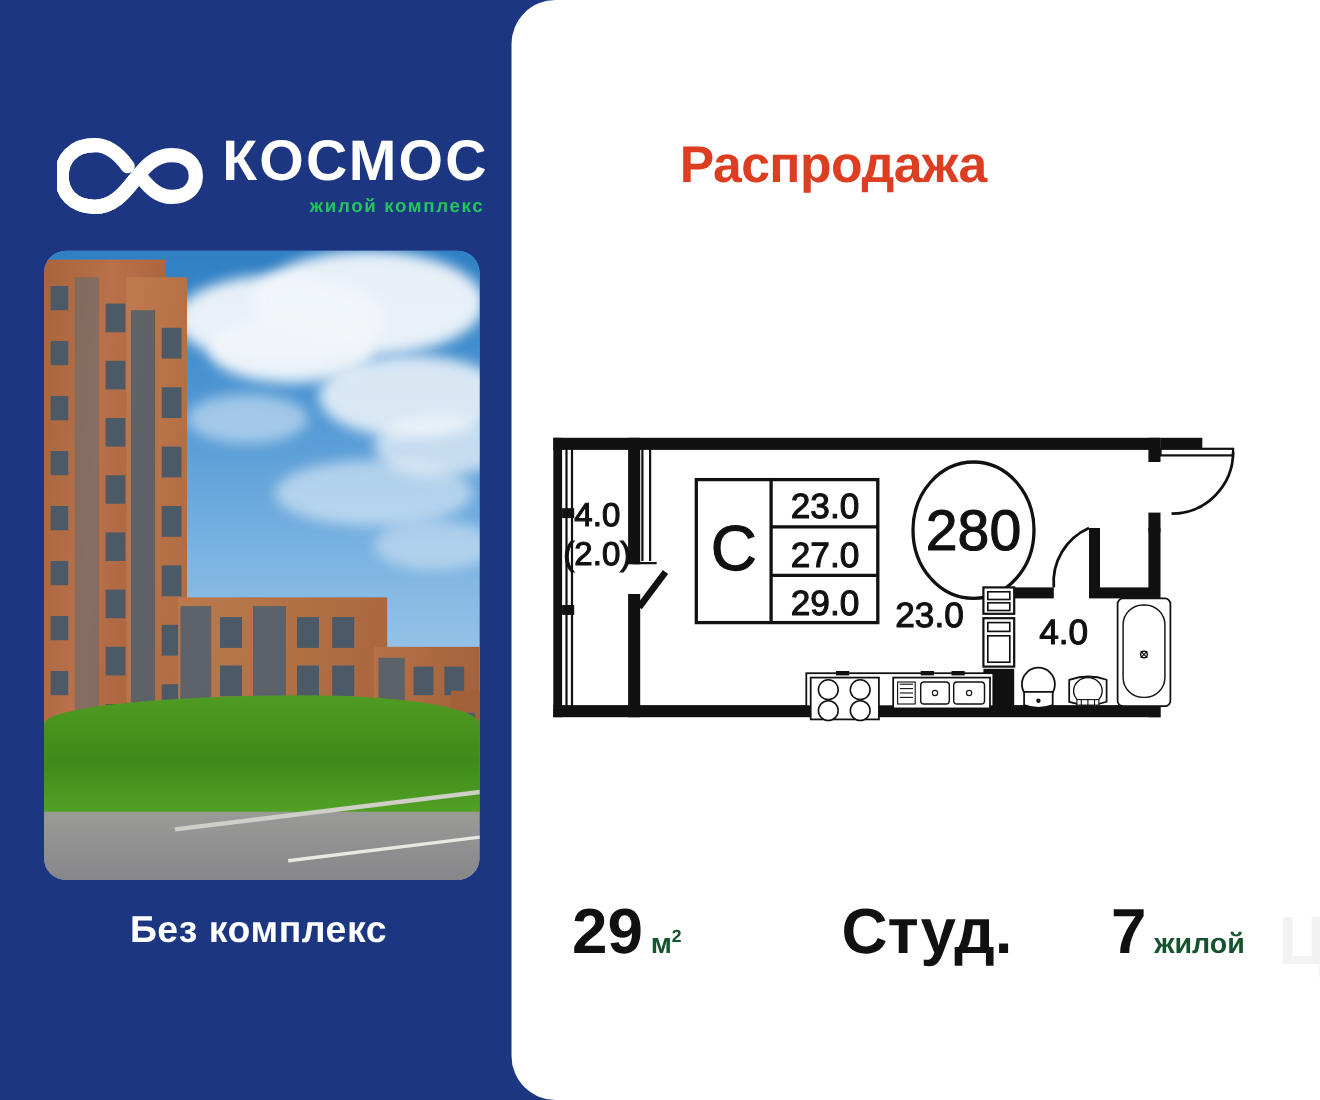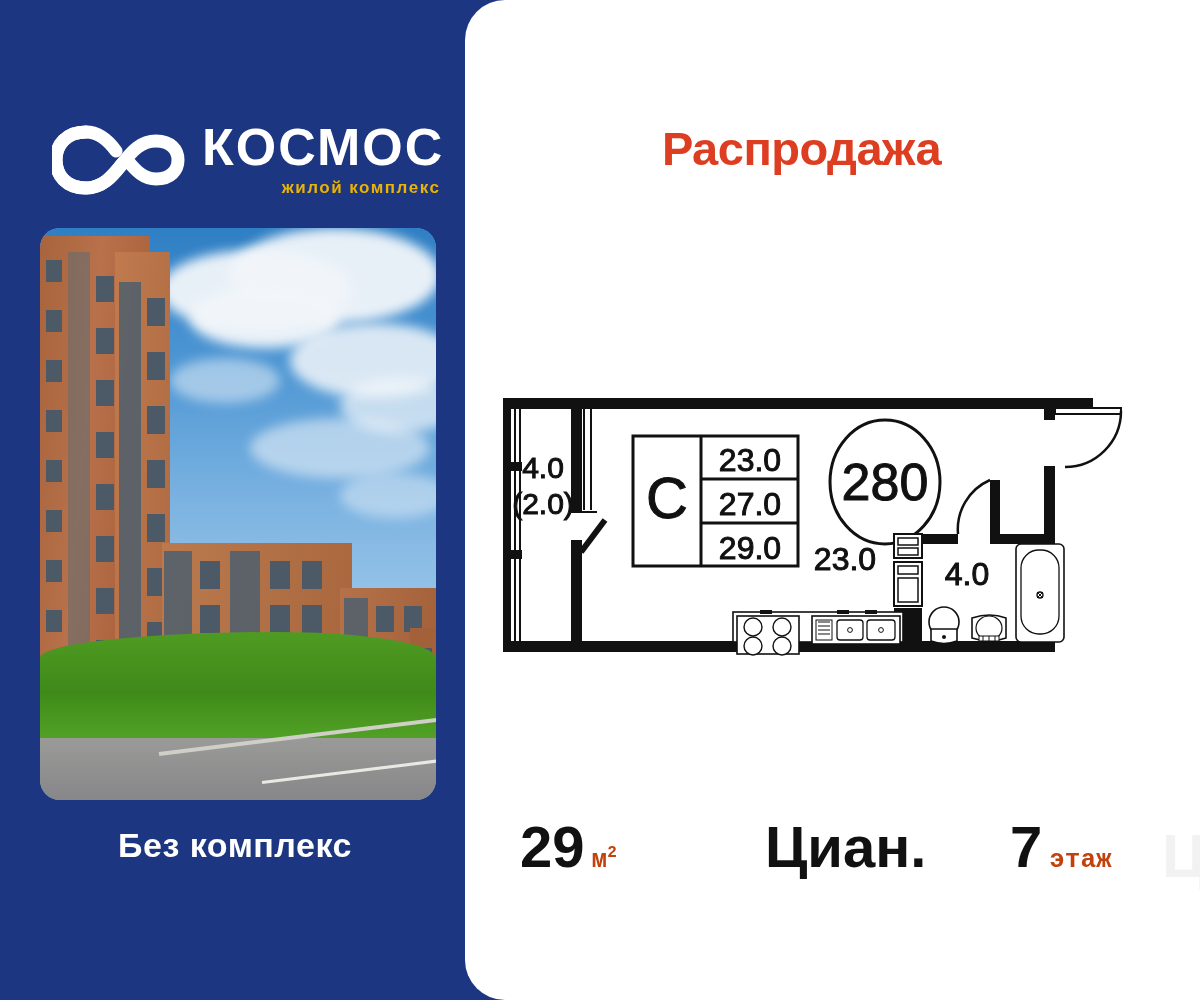--- a/index.html
+++ b/index.html
@@ -24,21 +24,21 @@
     position:absolute;left:0;top:6px;width:140px;height:72px;
   }
   .logo-text{
     position:absolute;left:150px;top:2px;
   }
   .logo-title{
     color:#ffffff;font-size:52px;font-weight:bold;letter-spacing:2px;
     line-height:54px;font-family:"Liberation Sans", sans-serif;
   }
   .logo-sub{
-    color:#eab308;font-size:17px;font-weight:bold;letter-spacing:1.5px;
+    color:#22c55e;font-size:17px;font-weight:bold;letter-spacing:1.5px;
     margin-top:4px;text-align:right;padding-right:4px;
   }
 
   
   .photo{
     position:absolute;left:40px;top:228px;width:396px;height:572px;
     border-radius:20px;overflow:hidden;
     background:#6fa8dc;
   }
   .sky{
@@ -105,39 +105,38 @@
 
   
   .white-panel{
     position:absolute;left:465px;top:0;width:735px;height:1000px;
     background:#ffffff;border-radius:40px 0 0 40px;
   }
   .headline{
     position:absolute;left:0;top:120px;width:585px;text-align:center;
     color:#dd3d20;font-size:47px;font-weight:bold;line-height:57px;
     letter-spacing:-.5px;
-    padding-left:44px;
   }
 
   .plan-wrap{
     position:absolute;left:20px;top:380px;width:700px;height:300px;
   }
   .plan-svg{display:block;}
 
   .stats{
     position:absolute;left:0;top:808px;width:669px;height:90px;
   }
   .stat{
     position:absolute;display:flex;align-items:baseline;
   }
   .stat-area{left:55px;top:10px;}
   .stat-rooms{left:300px;top:10px;}
   .stat-floor{left:545px;top:10px;}
   .stat-big{font-size:58px;font-weight:bold;color:#111111;line-height:58px;}
-  .stat-small{font-size:26px;font-weight:bold;color:#c2410c;margin-left:7px;font-family:Liberation Mono, monospace;}
+  .stat-small{font-size:26px;font-weight:bold;color:#14532d;margin-left:7px;}
   .sup{font-size:16px;vertical-align:super;font-weight:bold;}
 
   .watermark{
     position:absolute;left:697px;top:820px;
     font-size:62px;font-weight:bold;color:#f2f2f2;
     letter-spacing:2px;pointer-events:none;user-select:none;
   }
 </style>
 </head>
 <body>
@@ -364,22 +363,22 @@
     </div>
 
     <div class="watermark">Циан</div>
 
     <div class="stats">
       <div class="stat stat-area">
         <span class="stat-big">29</span>
         <span class="stat-small"><span>м</span><span class="sup">2</span></span>
       </div>
       <div class="stat stat-rooms">
-        <span class="stat-big">Циан.</span>
+        <span class="stat-big">Студ.</span>
       </div>
       <div class="stat stat-floor">
         <span class="stat-big">7</span>
-        <span class="stat-small">этаж</span>
+        <span class="stat-small">жилой</span>
       </div>
     </div>
 
   </div>
 </div>
 
 </body></html>

